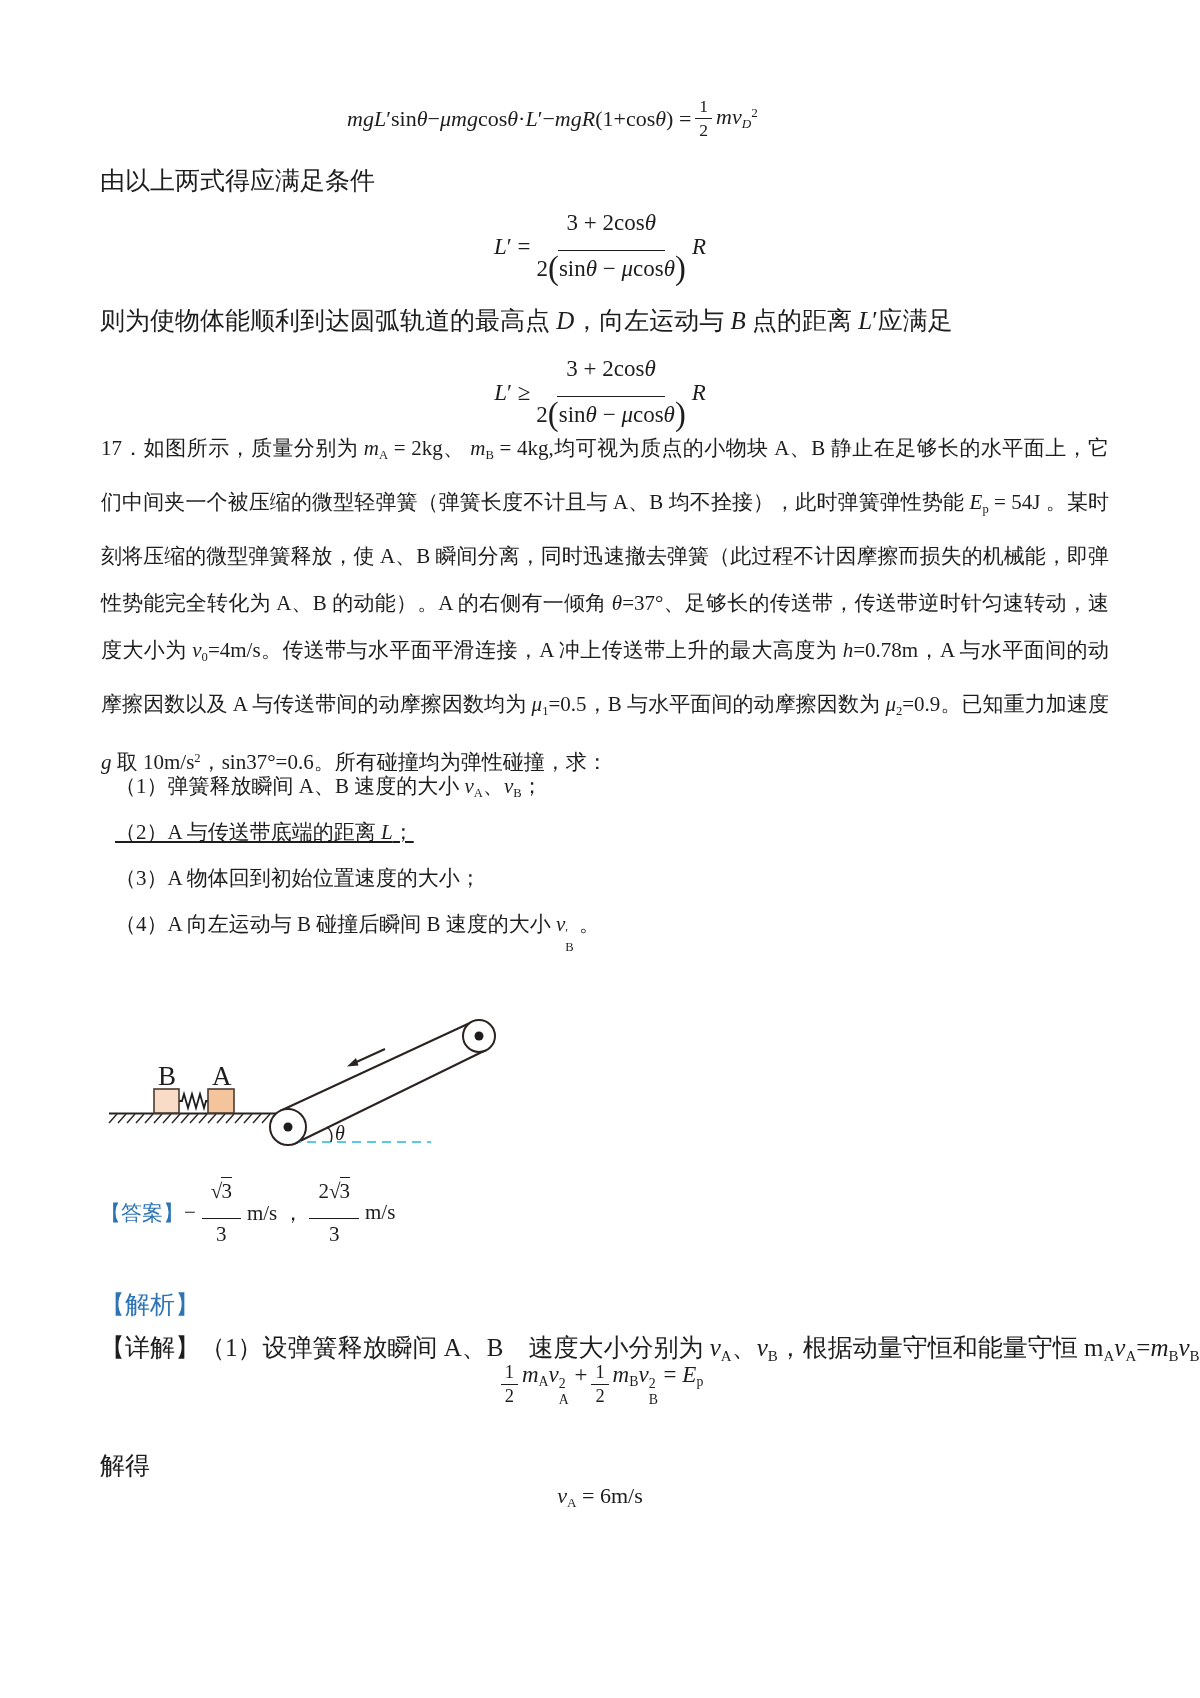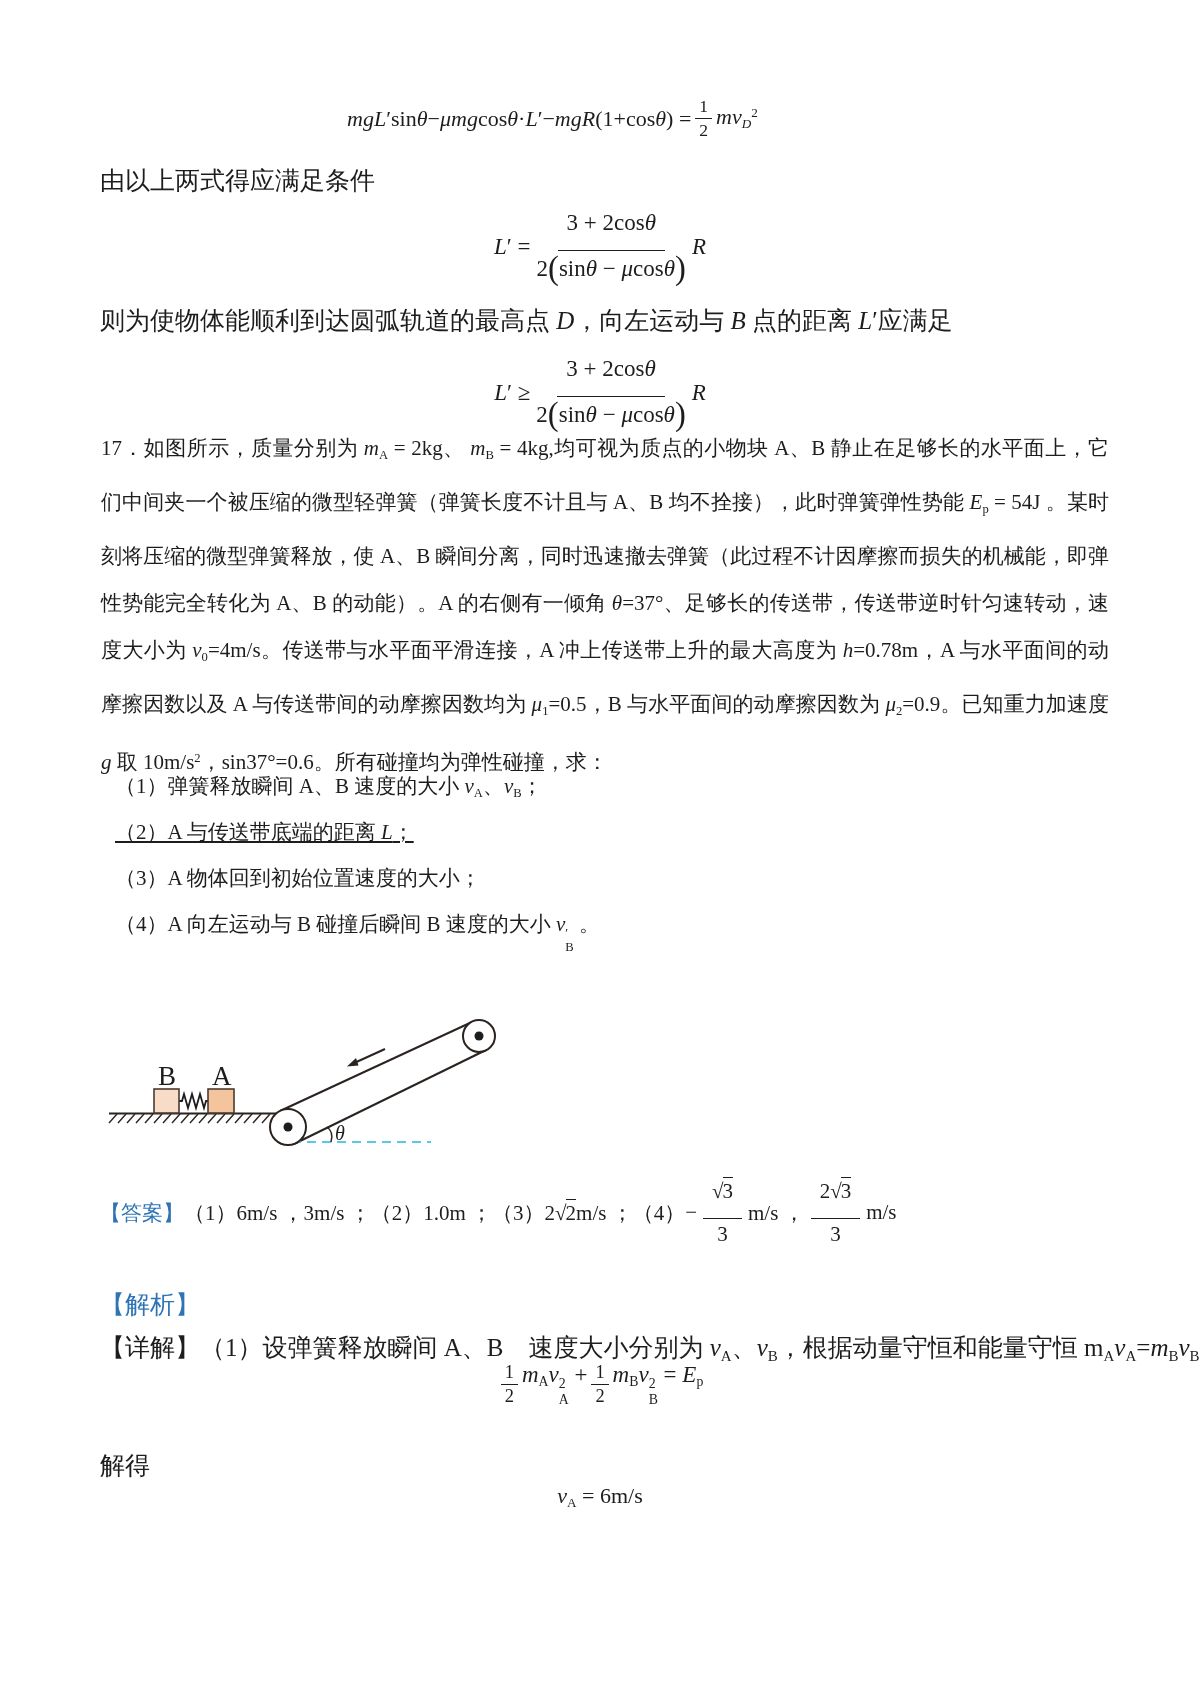--- a/index.html
+++ b/index.html
@@ -99,21 +99,20 @@
     <polygon points="252,54.5 261,46 263.5,53.5" fill="#2b2320"></polygon>
 
     <circle cx="384" cy="24" r="16" fill="#ffffff" stroke="#2b2320" stroke-width="2"></circle>
     <circle cx="384" cy="24" r="4.5" fill="#1d1d1d"></circle>
     <circle cx="193" cy="115" r="18" fill="#ffffff" stroke="#2b2320" stroke-width="2"></circle>
     <circle cx="193" cy="115" r="4.5" fill="#1d1d1d"></circle>
   </svg>
 
   <div class="abs ansline" style="left:100px;top:1175px;height:75px;">
     <span class="blue">【答案】</span>
-    <span><span>（1）6m/s ，3m/s ；（2）1.0m ；（3）2</span><span>√</span><span class="ov">2</span><span>m/s ；（4）</span></span>
     <span>−</span>
     <span class="frac">
         <span class="num"><span>√</span><span class="ov">3</span></span>
         <span class="den"><span>3</span></span>
       </span>
     <span>m/s ，</span>
     <span class="frac">
         <span class="num"><span>2√</span><span class="ov">3</span></span>
         <span class="den"><span>3</span></span>
       </span>

